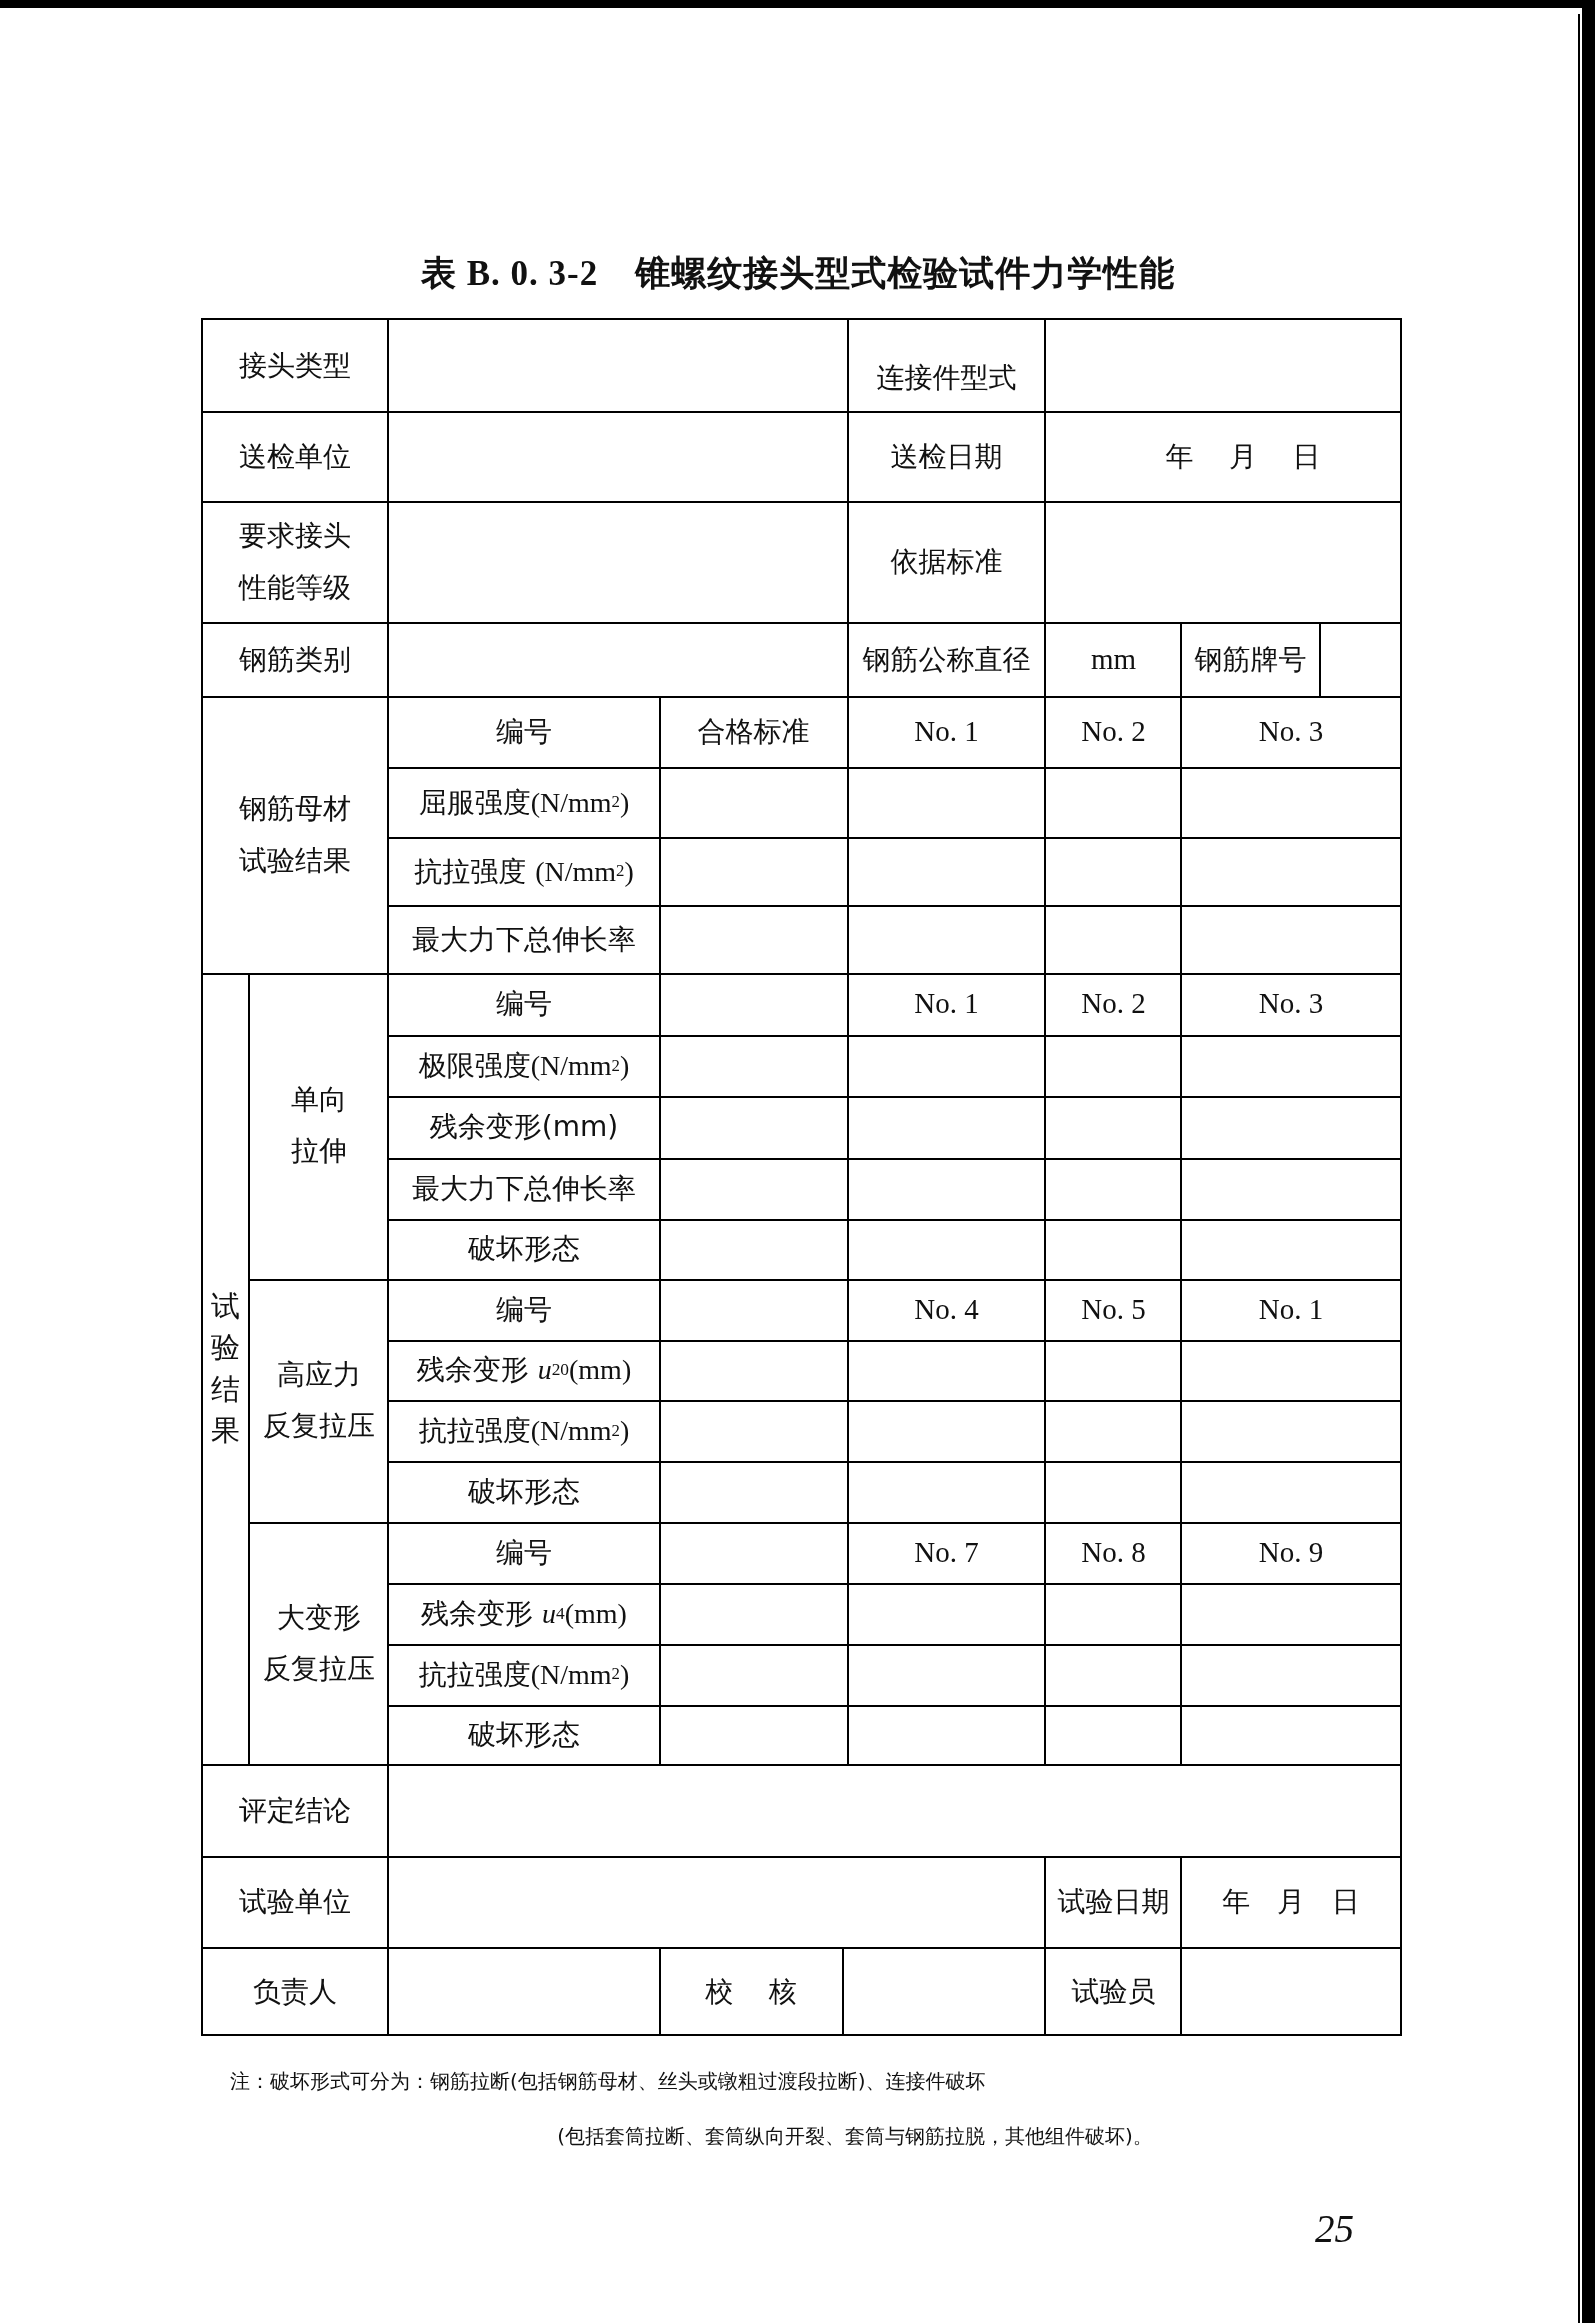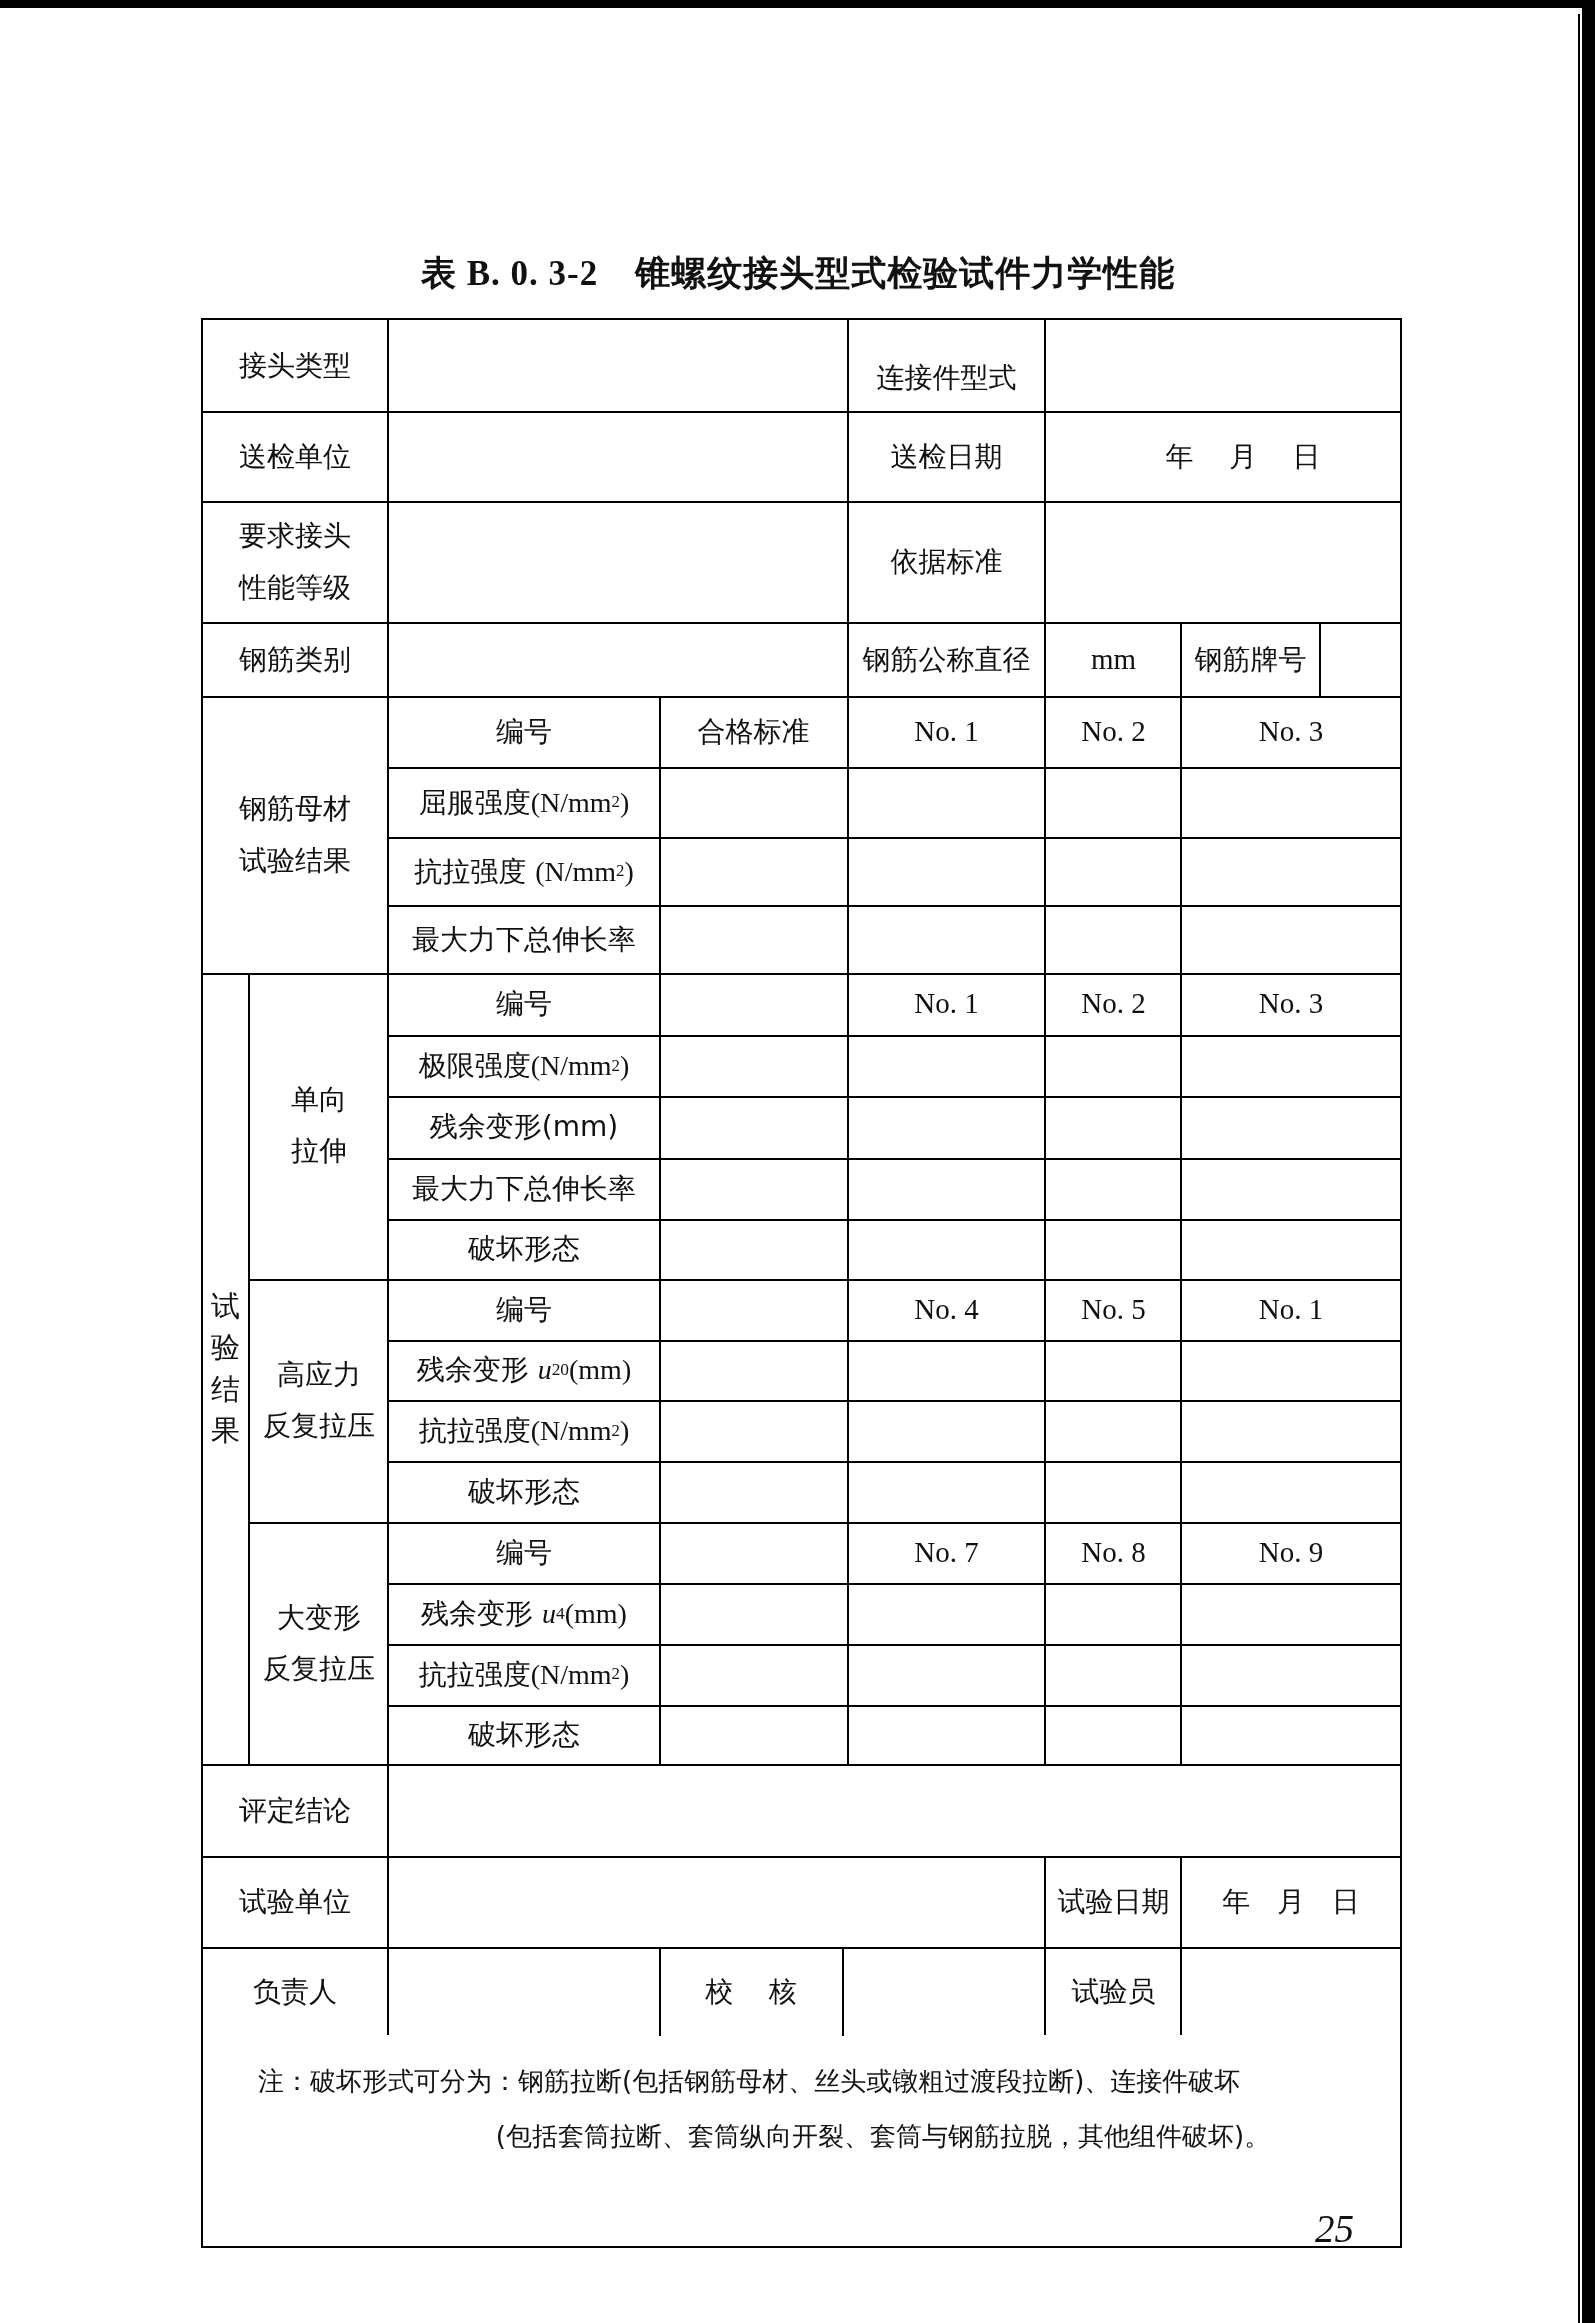--- a/index.html
+++ b/index.html
@@ -12,36 +12,36 @@
   .scan-right { position:absolute; right:0; top:0; width:13.7px; height:2323px; background:#000; }
   .scan-right-inner { position:absolute; right:15.6px; top:13.7px; width:2px; height:2309px; background:#000; }
 
   .title {
     position:absolute; left:0; width:1596px; top:250px; text-align:center;
     font-size:35px; font-weight:bold; letter-spacing:1px;
     font-family:"DejaVu Sans", "Liberation Sans", sans-serif;
   }
   .title .num { font-family:"Liberation Serif","DejaVu Serif",serif; margin-right:37px;margin-top:40px; }
 
-  .tbl { position:absolute; left:201px; top:318px; width:1201px; height:1930px;
+  .tbl { position:absolute; left:201px; top:318px; width:1201px; height:1718px;
          border:2.9px solid #000; box-sizing:border-box; }
   .hl { position:absolute; height:2px; background:#000; }
   .vl { position:absolute; width:2px; background:#000; }
   .cell { position:absolute; display:flex; align-items:center; justify-content:center;
           text-align:center; font-size:28px; line-height:1.75;
           font-family:"DejaVu Sans","Liberation Sans",sans-serif; white-space:nowrap; }
   .cell.serif { font-family:"Liberation Serif","DejaVu Serif",serif; font-size:29px; }
   .cell.vert { flex-direction:column; line-height:1.3; }
   sup { font-size:0.6em; vertical-align:0.7em; line-height:0; }
   sub { font-size:0.62em; vertical-align:-0.25em; line-height:0; }
   .it { font-style:italic; font-family:"Liberation Serif","DejaVu Serif",serif; }
   .lat { font-family:"Liberation Serif","DejaVu Serif",serif; }
 
-  .note { position:absolute; left:230px; top:2054px; width:1190px; font-size:26px; line-height:55px;
-          font-family:"DejaVu Sans","Liberation Sans",sans-serif;margin-left:28px; }
+  .note { position:absolute; left:230px; top:2054px; width:1190px; font-size:20px; line-height:55px;
+          font-family:"DejaVu Sans","Liberation Sans",sans-serif; }
   .note .l2 { padding-left:60px;text-align:center; }
   .pagenum { position:absolute; left:1315px; top:2206px; font-size:39px; font-style:italic;
              font-family:"Liberation Serif","DejaVu Serif",serif; }
 </style>
 </head>
 <body>
 
 <div class="scan-top"></div>
 <div class="scan-right"></div>
 <div class="scan-right-inner"></div>

